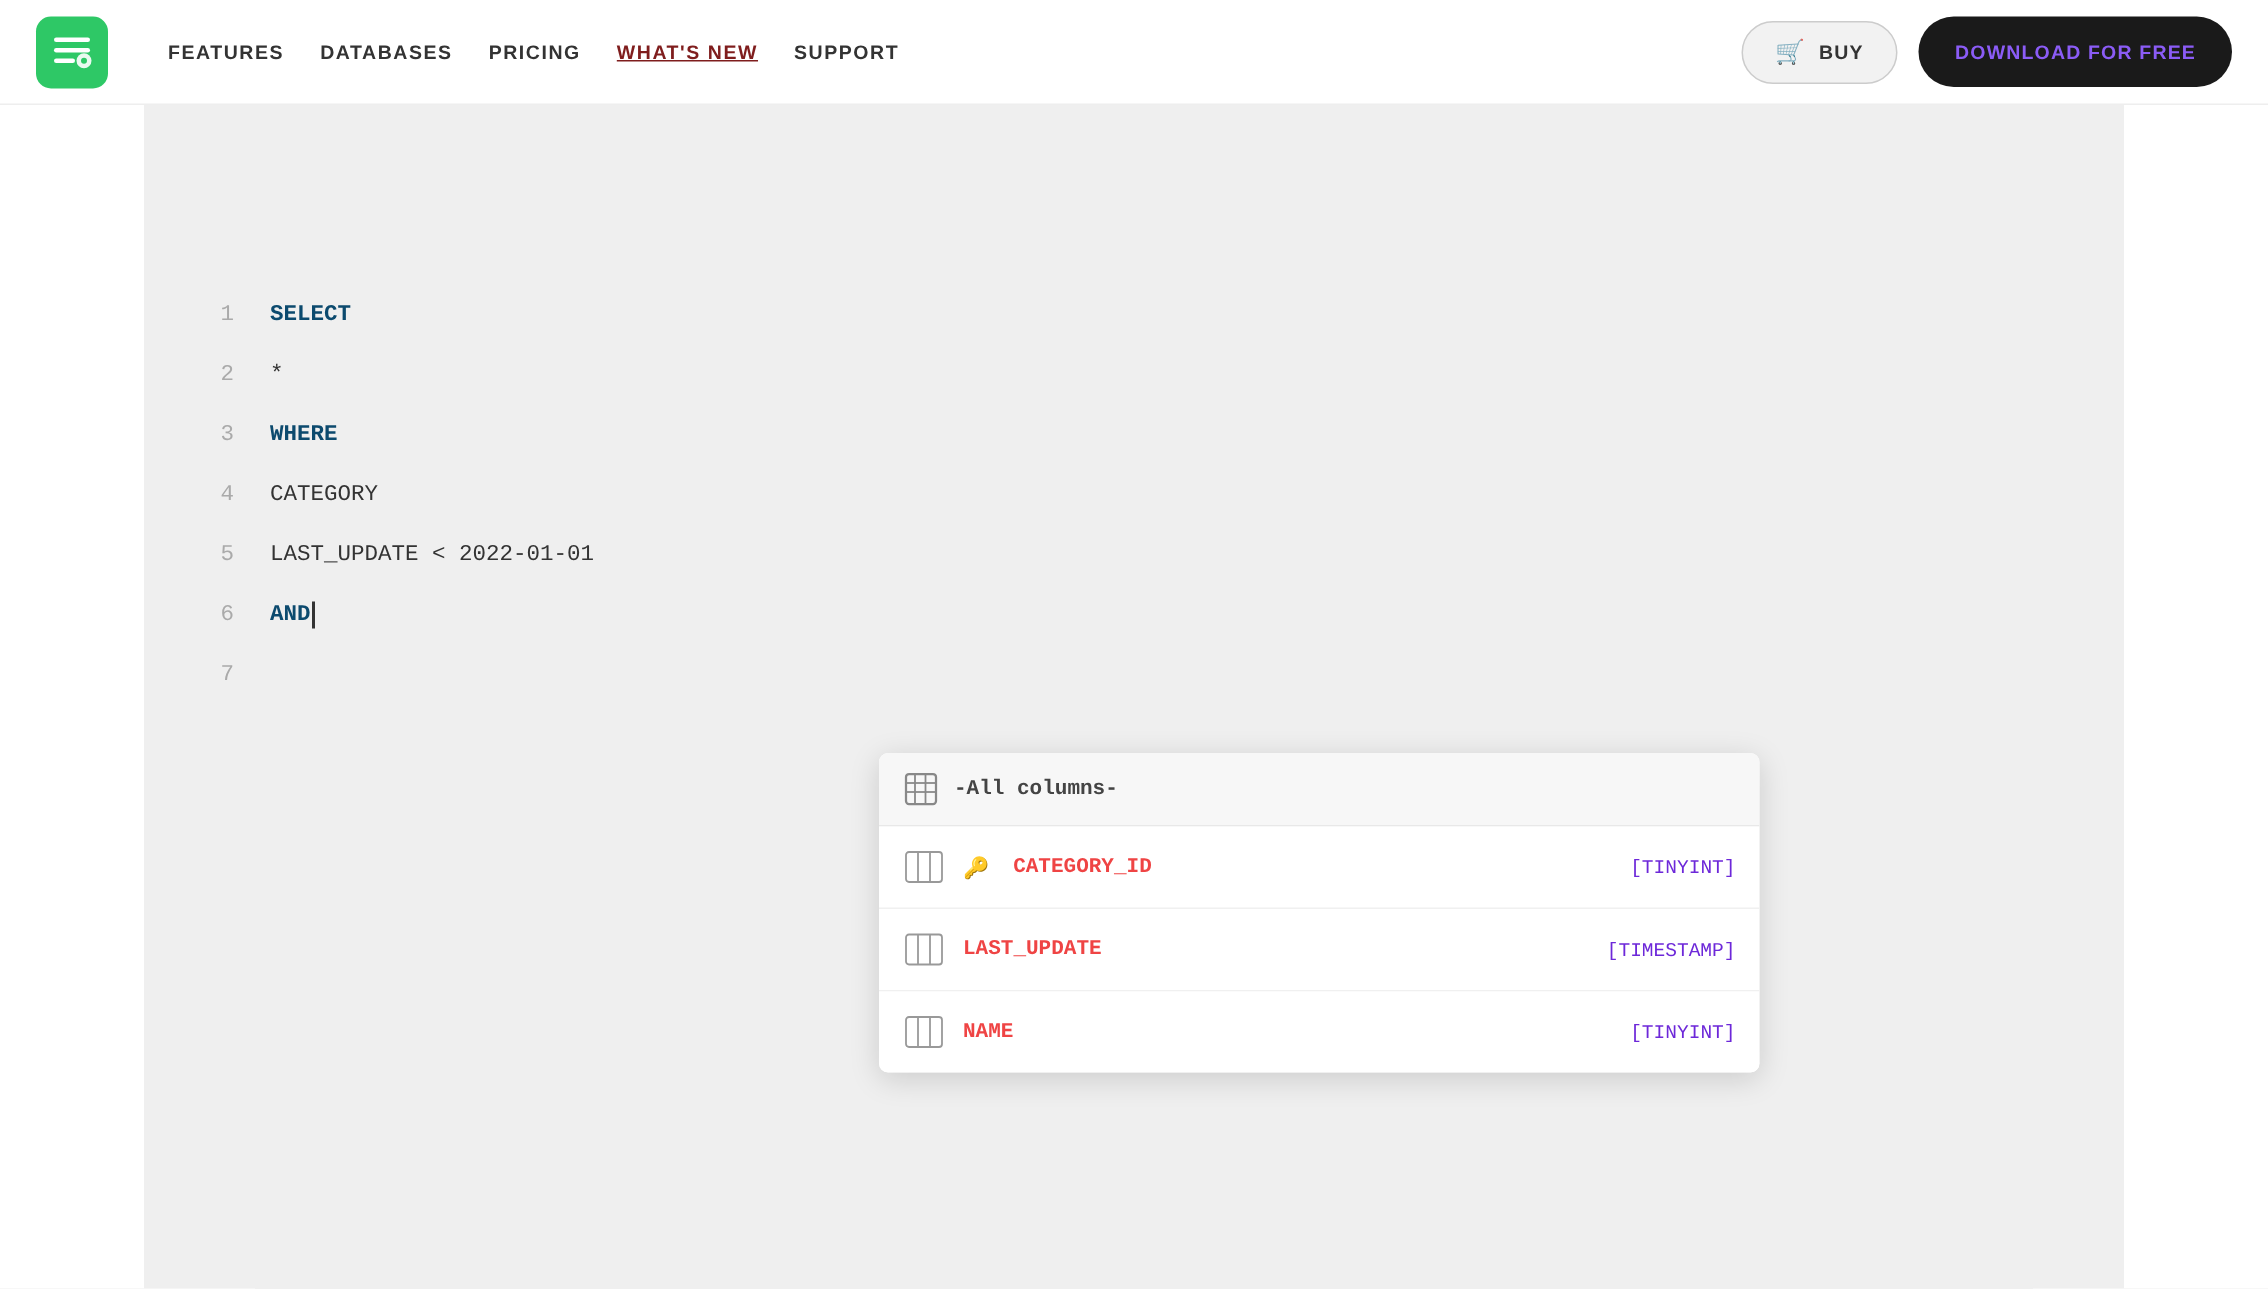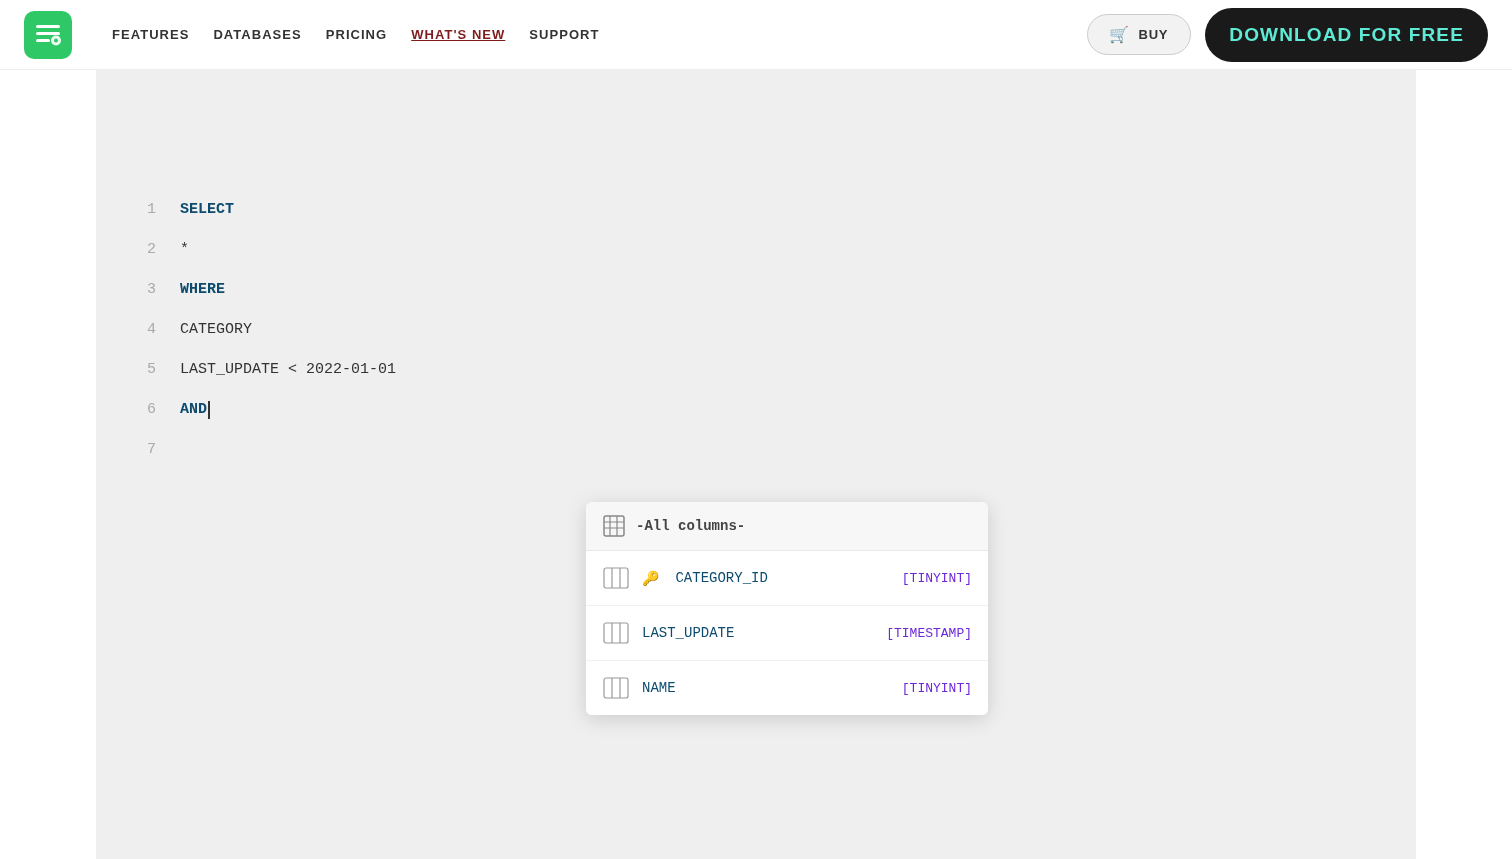--- a/index.html
+++ b/index.html
@@ -58,22 +58,22 @@
       font-weight: 700;
       letter-spacing: 0.06em;
       cursor: pointer;
       color: #333;
     }
     .cart-icon { font-size: 16px; }
     .download-btn {
       padding: 16px 24px;
       border-radius: 28px;
       background: #1a1a1a;
-      color: #5eead4;
-      font-size: 19px;
+      color: #8b5cf6;
+      font-size: 13px;
       font-weight: 700;
       letter-spacing: 0.06em;
       border: none;
       cursor: pointer;
     }
 
     
     .main-area {
       background: #efefef;
       margin: 0 96px;
@@ -124,21 +124,21 @@
       background: #333;
       vertical-align: middle;
       margin-left: 1px;
     }
 
     
     .autocomplete {
       position: absolute;
       left: 490px;
       top: 432px;
-      width: 402px;
+      width: 587px;
       background: #fff;
       border-radius: 6px;
       box-shadow: 0 4px 20px rgba(0,0,0,0.15);
       overflow: hidden;
     }
     .ac-header {
       display: flex;
       align-items: center;
       gap: 10px;
       padding: 12px 16px;
@@ -167,22 +167,22 @@
     }
     .ac-key-icon {
       font-size: 14px;
       color: #888;
       margin-right: 4px;
     }
     .ac-col-name {
       flex: 1;
       font-family: 'Courier New', monospace;
       font-size: 14px;
-      font-weight: 400;
-      color: #0c4a6e;
+      font-weight: 700;
+      color: #ef4444;
     }
     .ac-col-type {
       font-family: 'Courier New', monospace;
       font-size: 13px;
       color: #6d28d9;
     }
 
     
     .tbl-svg { display: block; }
   </style>

